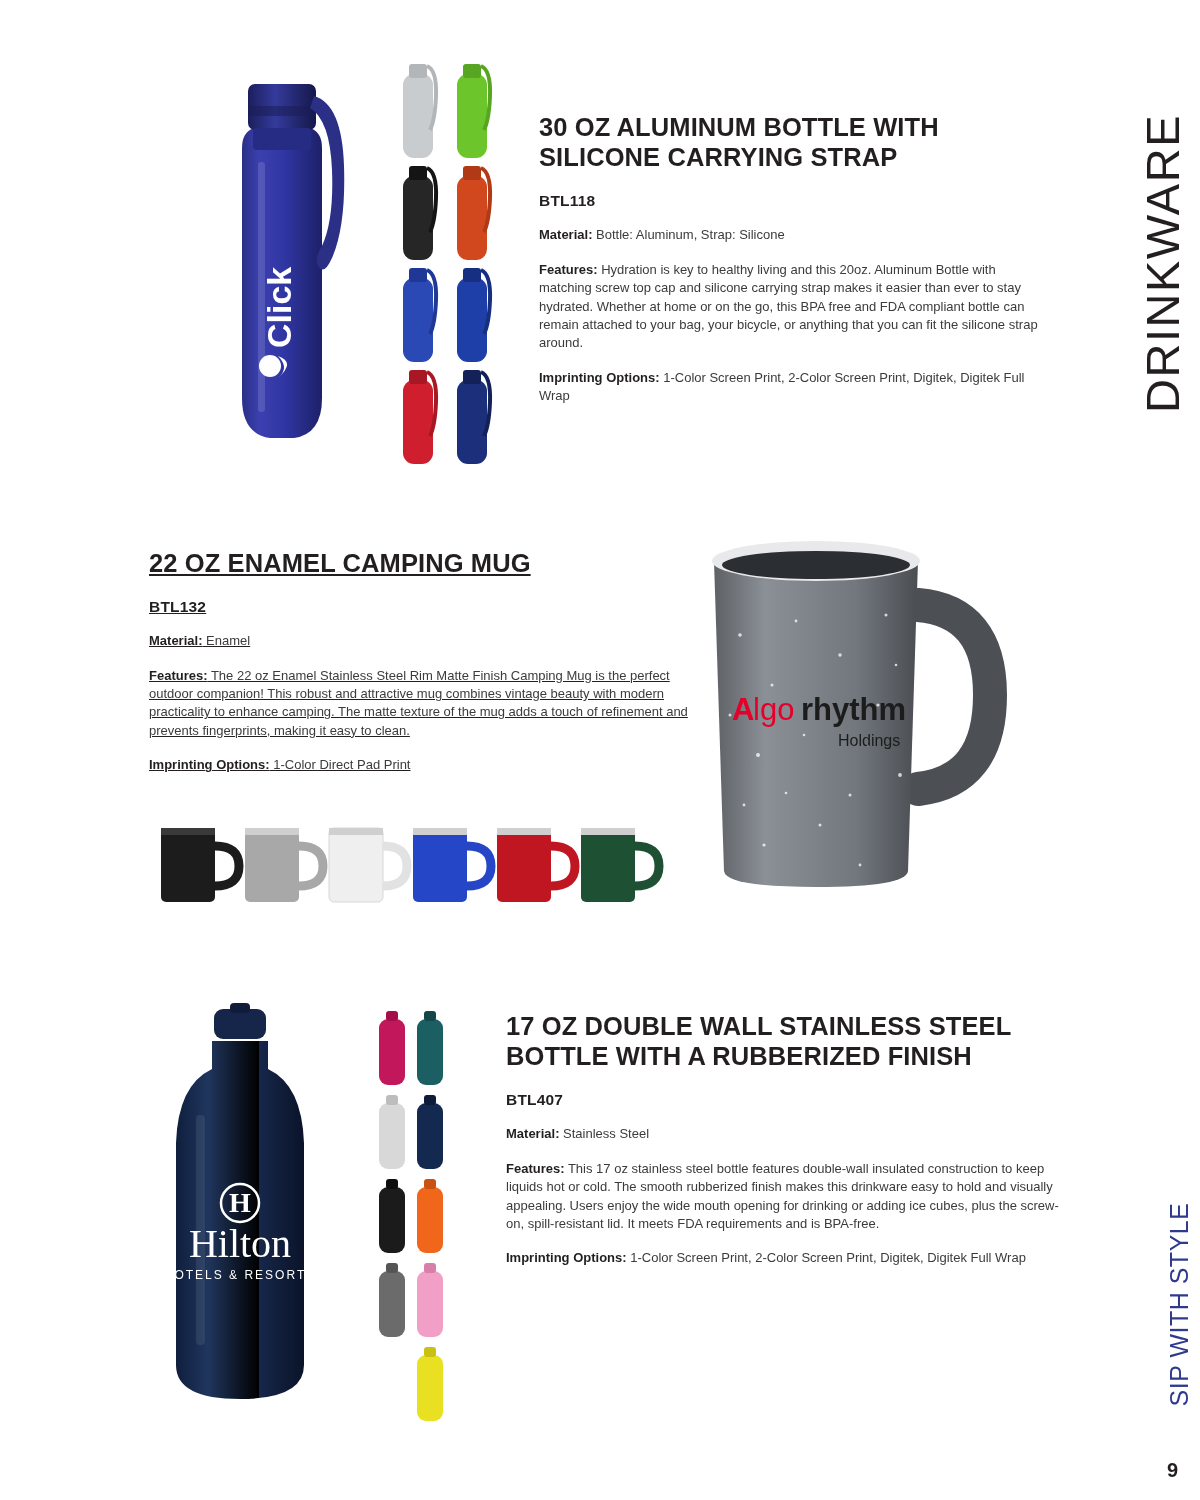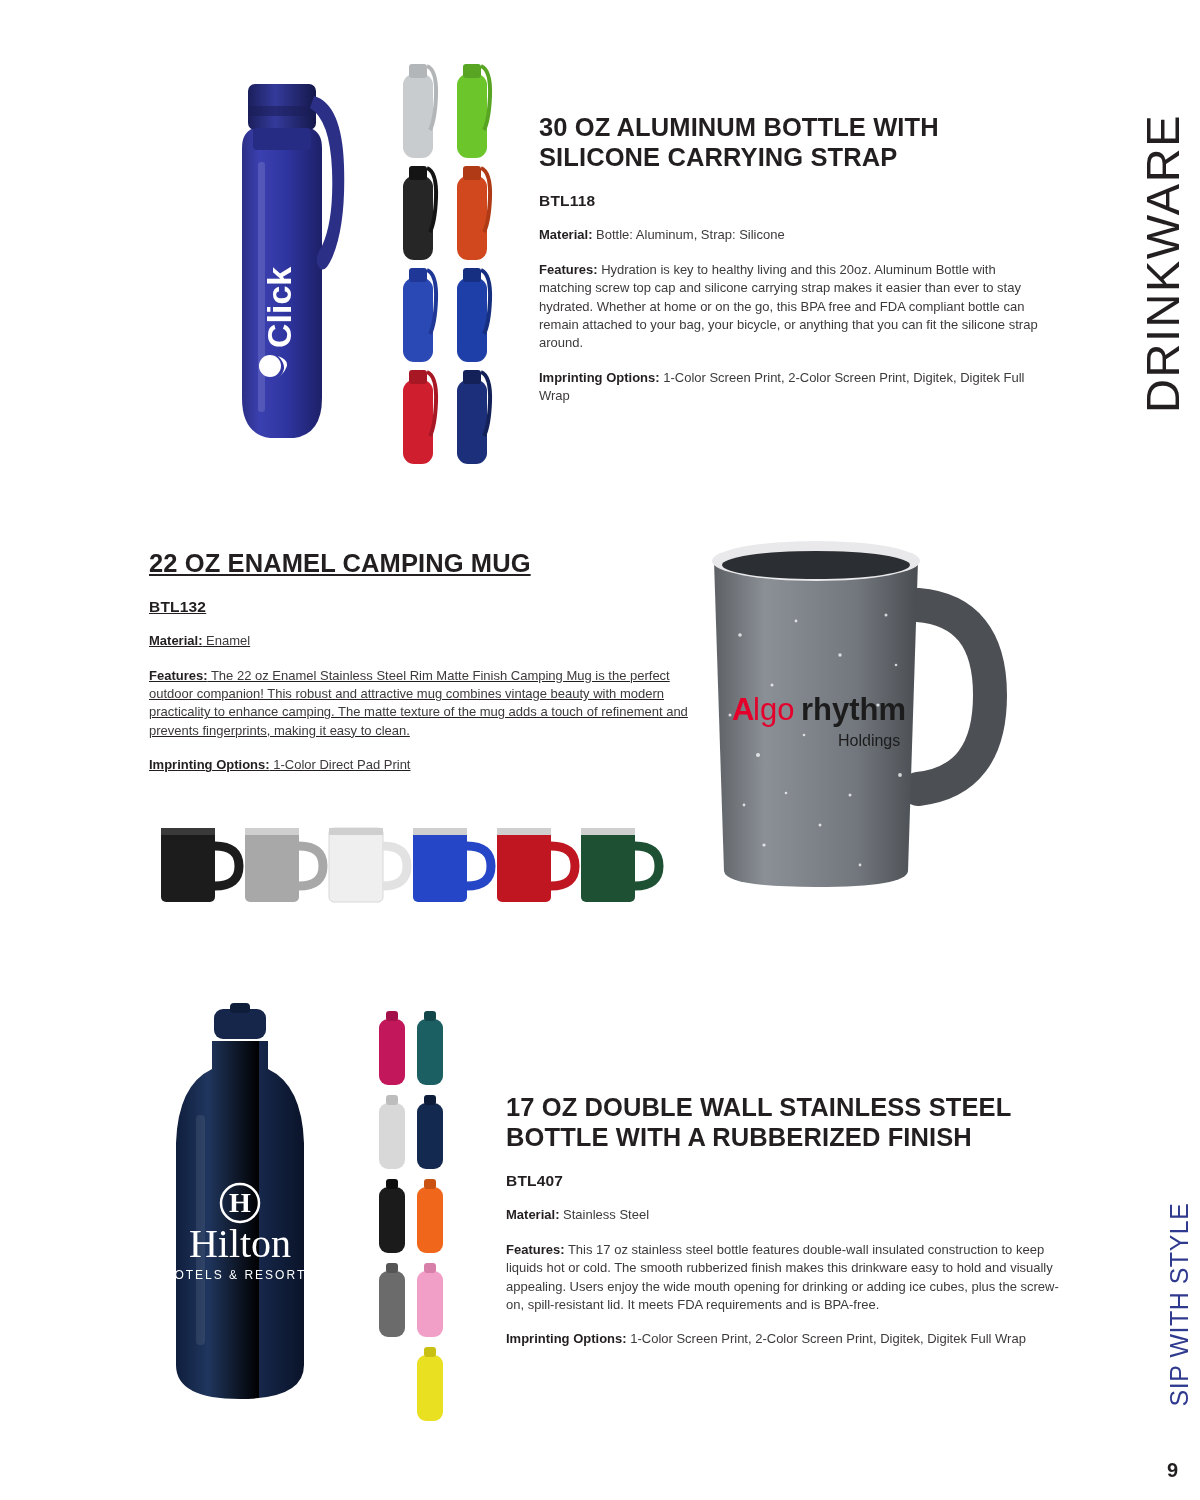--- a/index.html
+++ b/index.html
@@ -60,21 +60,21 @@
   .b1-text{position:absolute;left:539px;top:112px;width:510px;}
   .b1-hero{position:absolute;left:222px;top:62px;width:150px;height:410px;}
   .b1-swatches{position:absolute;left:395px;top:62px;width:105px;height:400px;}
 
   
   .b2-text{position:absolute;left:149px;top:548px;width:540px;text-decoration:underline;}
   .b2-swatches{position:absolute;left:155px;top:812px;width:520px;height:100px;}
   .b2-hero{position:absolute;left:700px;top:525px;width:320px;height:380px;}
 
   
-  .b3-text{position:absolute;left:506px;top:1092px;width:570px;}
+  .b3-text{position:absolute;left:506px;top:1011px;width:570px;}
   .b3-hero{position:absolute;left:160px;top:995px;width:180px;height:420px;}
   .b3-swatches{position:absolute;left:375px;top:1005px;width:80px;height:415px;}
 
   svg{display:block;overflow:visible;}
 </style>
 </head>
 <body>
 
 <div class="page">
 

